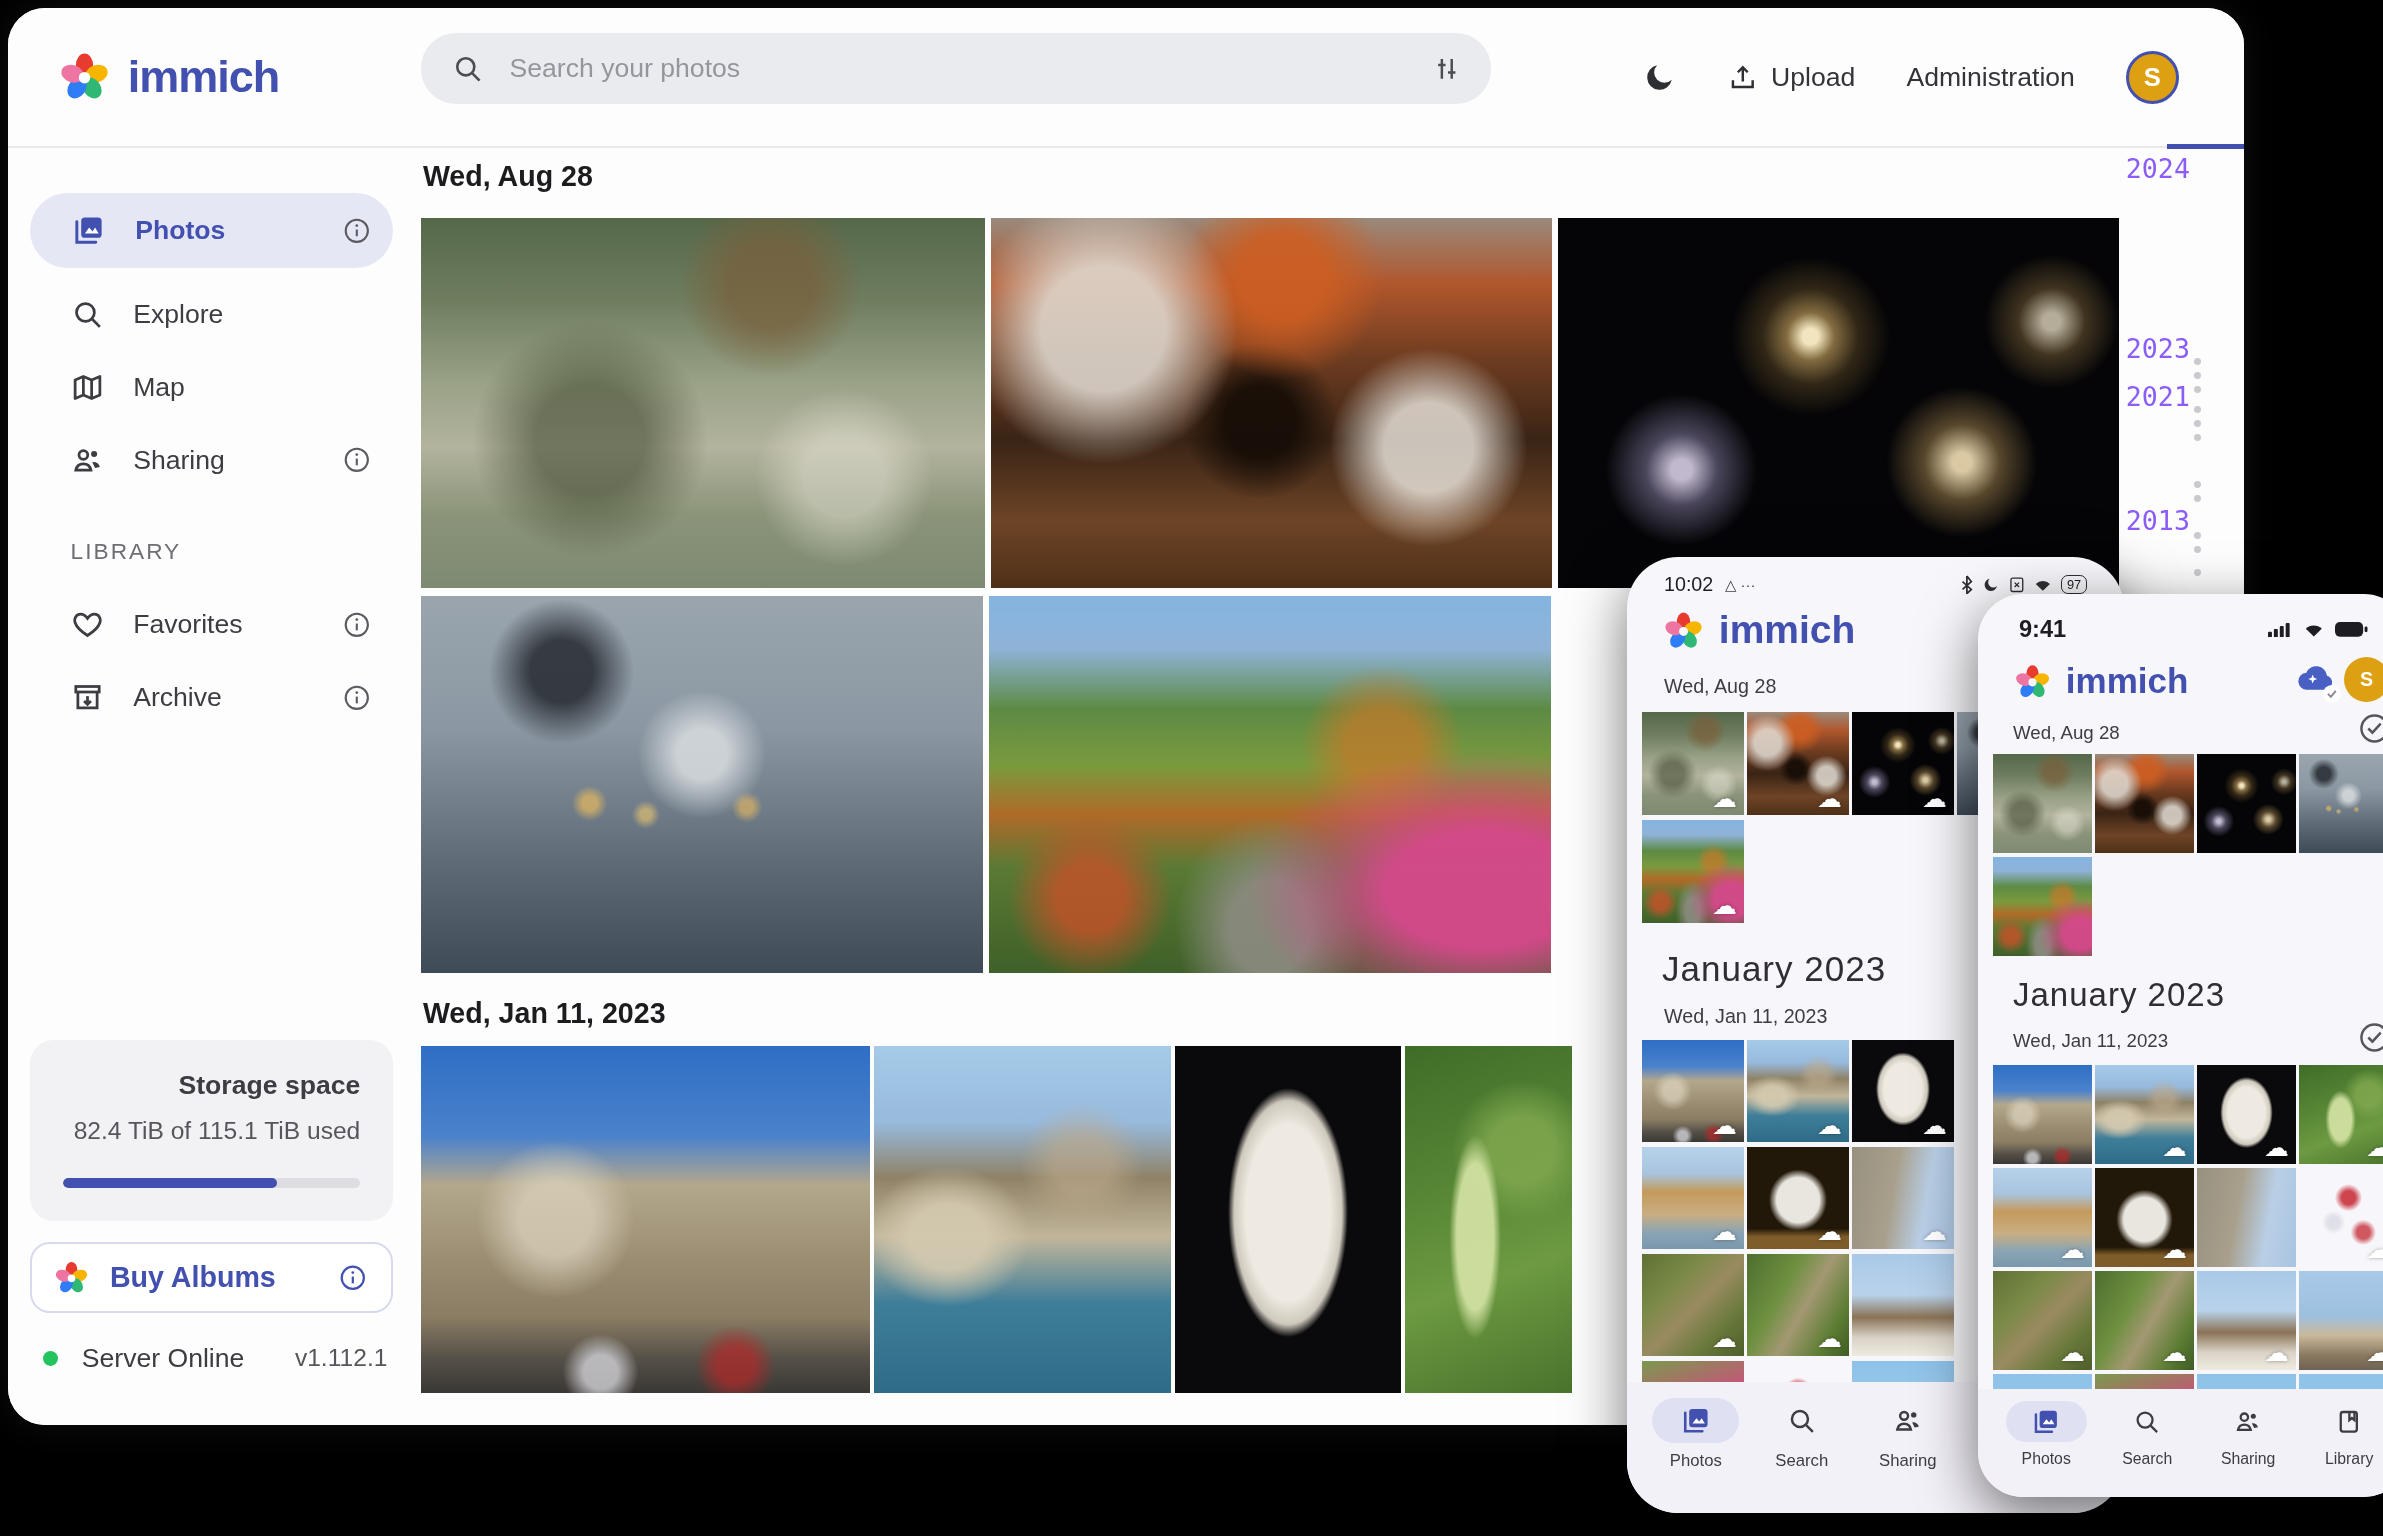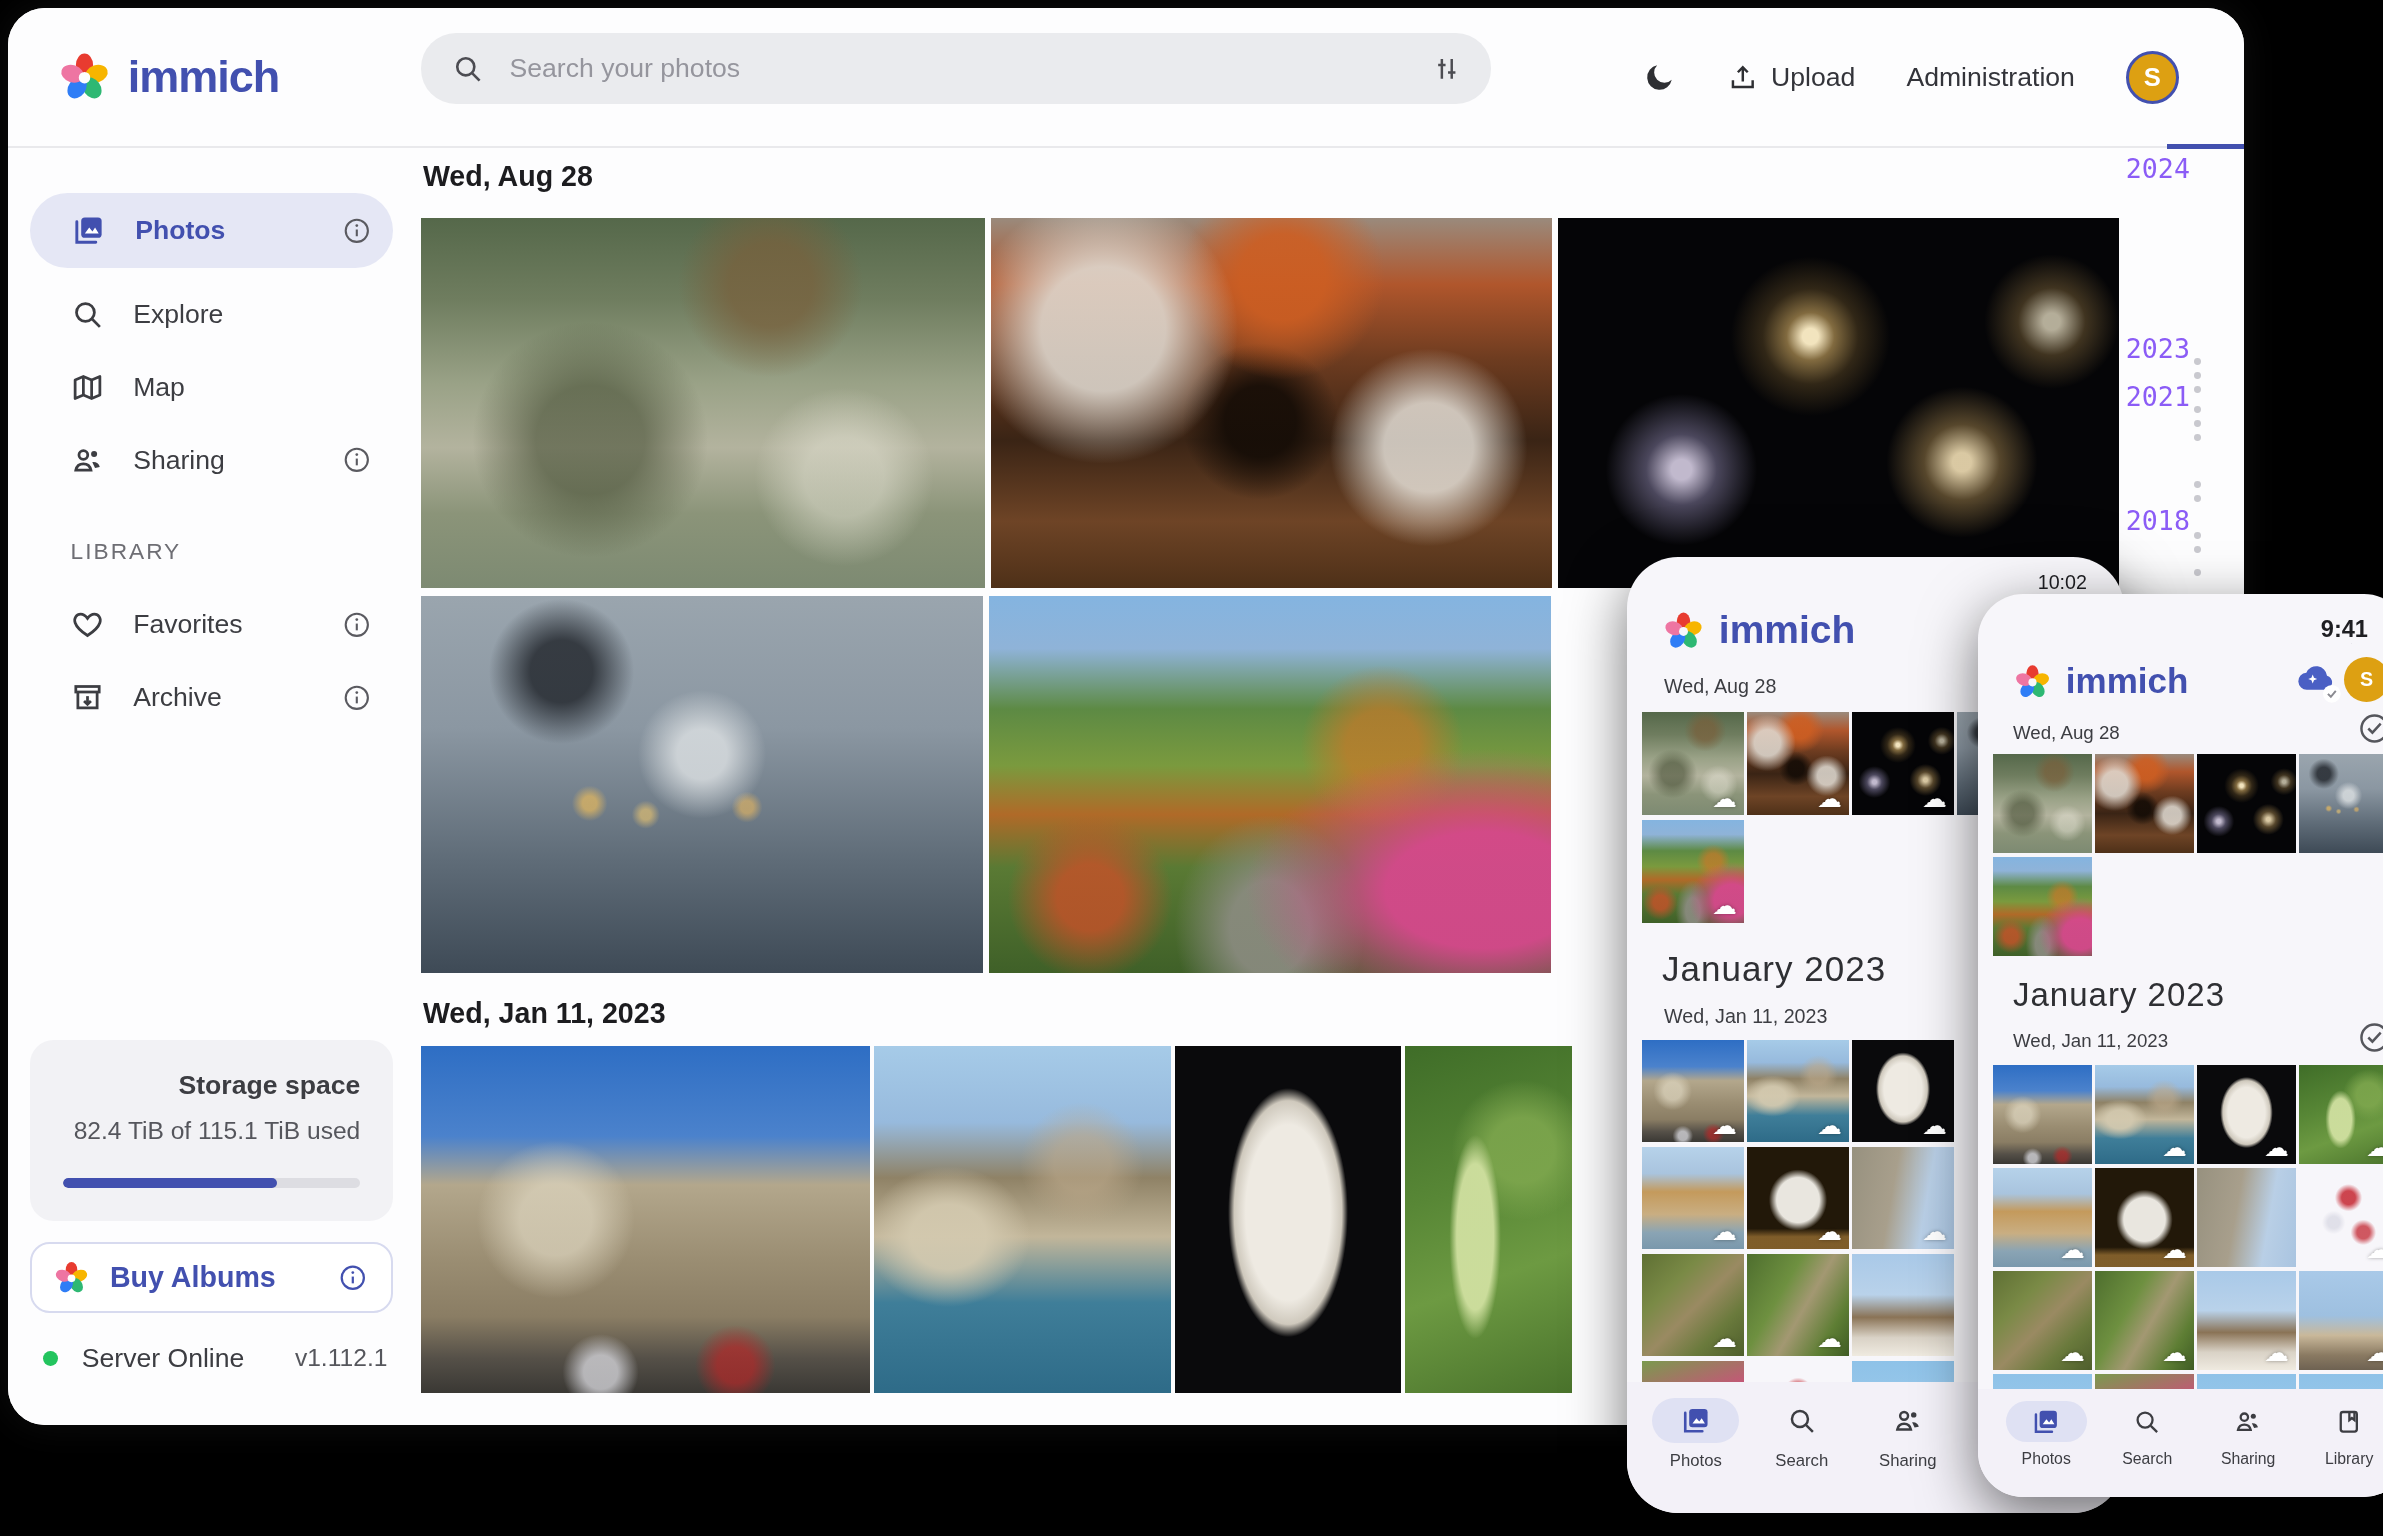--- a/index.html
+++ b/index.html
@@ -51,21 +51,21 @@
 
   
   .scrub-line { position:absolute; left:2159px; top:136px; width:77px; height:4.9px; background:#4250af; z-index:6; }
   .scrub-year { position:absolute; font-family:"DejaVu Sans Mono", monospace; font-size:26.6px; color:#8b5cf6; text-align:right; width:69px; z-index:6; }
   .scrub-dot { position:absolute; width:6.9px; height:6.9px; border-radius:50%; background:#c9c9cf; left:2186px; z-index:6; }
 
   
   .phone { position:absolute; border-radius:51px; background:#f7f6fa; box-shadow:0 17.7px 59px rgba(0,0,0,.55); overflow:hidden; }
   .phone1 { left:1627px; top:557px; width:497px; height:956px; z-index:10; }
   .phone2 { left:1978px; top:594px; width:431px; height:903px; z-index:11; border-radius:45px; }
-  .pstatus { position:absolute; left:0; top:0; width:100%; display:flex; align-items:flex-end; padding:0 37px; color:#1e1e22;flex-direction:column; }
+  .pstatus { position:absolute; left:0; top:0; width:100%; display:flex; align-items:center; padding:0 37px; color:#1e1e22; }
   .p-logo-row { position:absolute; display:flex; align-items:center; gap:13.8px; }
   .p-logo-word { font-weight:bold; color:#4250af; }
   .p-date { position:absolute; font-size:19.7px; color:#3c3d42; font-weight:500; }
   .p-month { position:absolute; font-size:35px; color:#2e2f33; font-weight:500; letter-spacing:1px; }
   .pgrid { position:absolute; display:grid; }
   .pt { position:relative; overflow:hidden; }
   .cl { position:absolute; right:6.9px; bottom:3.9px; color:#fff; font-size:24.6px; line-height:24.6px; text-shadow:0 0 3.9px rgba(0,0,0,.35); }
   .pnav { position:absolute; left:0; bottom:0; width:100%; background:#f3f1f8; display:flex; justify-content:flex-start; z-index:3; }
   .pnav-item { display:flex; flex-direction:column; align-items:center; padding-top:15.8px; }
   .pnav-pill { width:87px; height:45px; border-radius:23.6px; display:flex; align-items:center; justify-content:center; }
@@ -300,21 +300,21 @@
       <div class="photo g-coa" style="width:297px"></div>
       <div class="photo g-bus" style="width:226px"></div>
       <div class="photo g-ber" style="width:167px"></div>
     </div>
   </div>
 
   <div class="scrub-line"></div>
   <div class="scrub-year" style="left:2113px; top:145px">2024</div>
   <div class="scrub-year" style="left:2113px; top:325px">2023</div>
   <div class="scrub-year" style="left:2113px; top:373px">2021</div>
-  <div class="scrub-year" style="left:2113px; top:497px">2018</div>
+  <div class="scrub-year" style="left:2113px; top:497px">2013</div>
   <div class="scrub-dot" style="top:350px"></div>
   <div class="scrub-dot" style="top:364px"></div>
   <div class="scrub-dot" style="top:378px"></div>
   <div class="scrub-dot" style="top:398px"></div>
   <div class="scrub-dot" style="top:412px"></div>
   <div class="scrub-dot" style="top:426px"></div>
   <div class="scrub-dot" style="top:473px"></div>
   <div class="scrub-dot" style="top:487px"></div>
   <div class="scrub-dot" style="top:524px"></div>
   <div class="scrub-dot" style="top:538px"></div>

